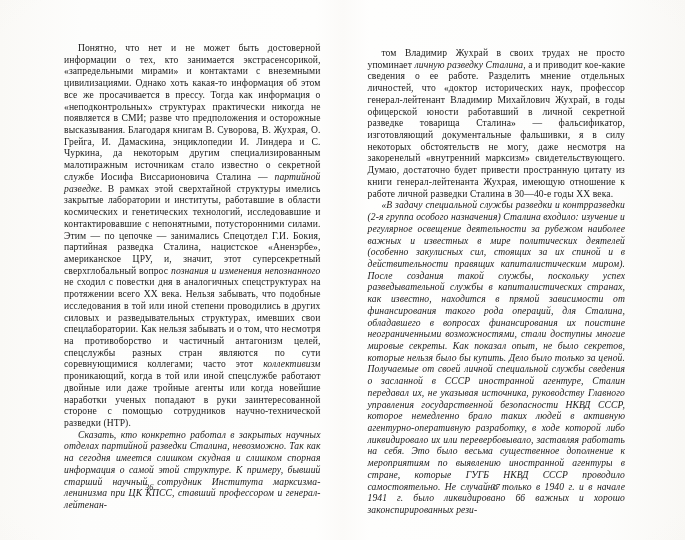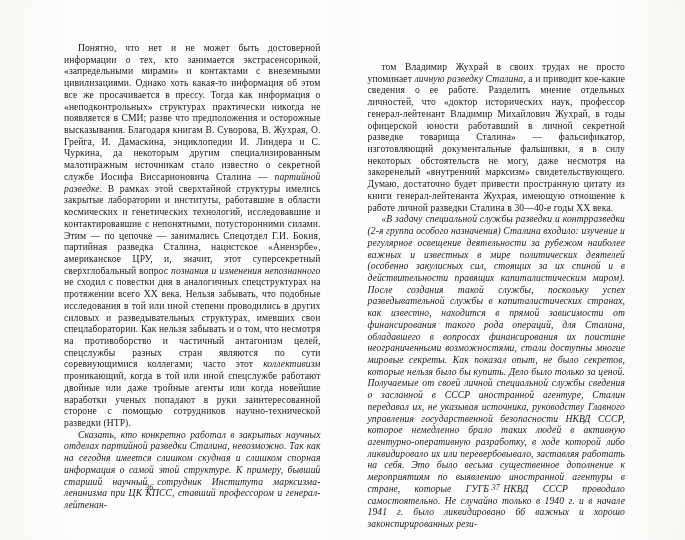--- a/index.html
+++ b/index.html
@@ -29,21 +29,21 @@
     display: flex;
     flex-direction: row;
   }
   .page {
     position: relative;
     width: 342.5px;
     height: 540px;
     box-sizing: border-box;
   }
   .page-left  { padding: 42px 22px 0 64px; }
-  .page-right { padding: 61px 60px 0 25px; }
+  .page-right { padding: 47px 60px 0 25px; }
 
   .column {
     font-size: 9.6px;
     line-height: 11.72px;
     text-align: justify;
     text-justify: inter-word;
     hyphens: manual;
     letter-spacing: 0.01em;
     color: #191919;
   }

